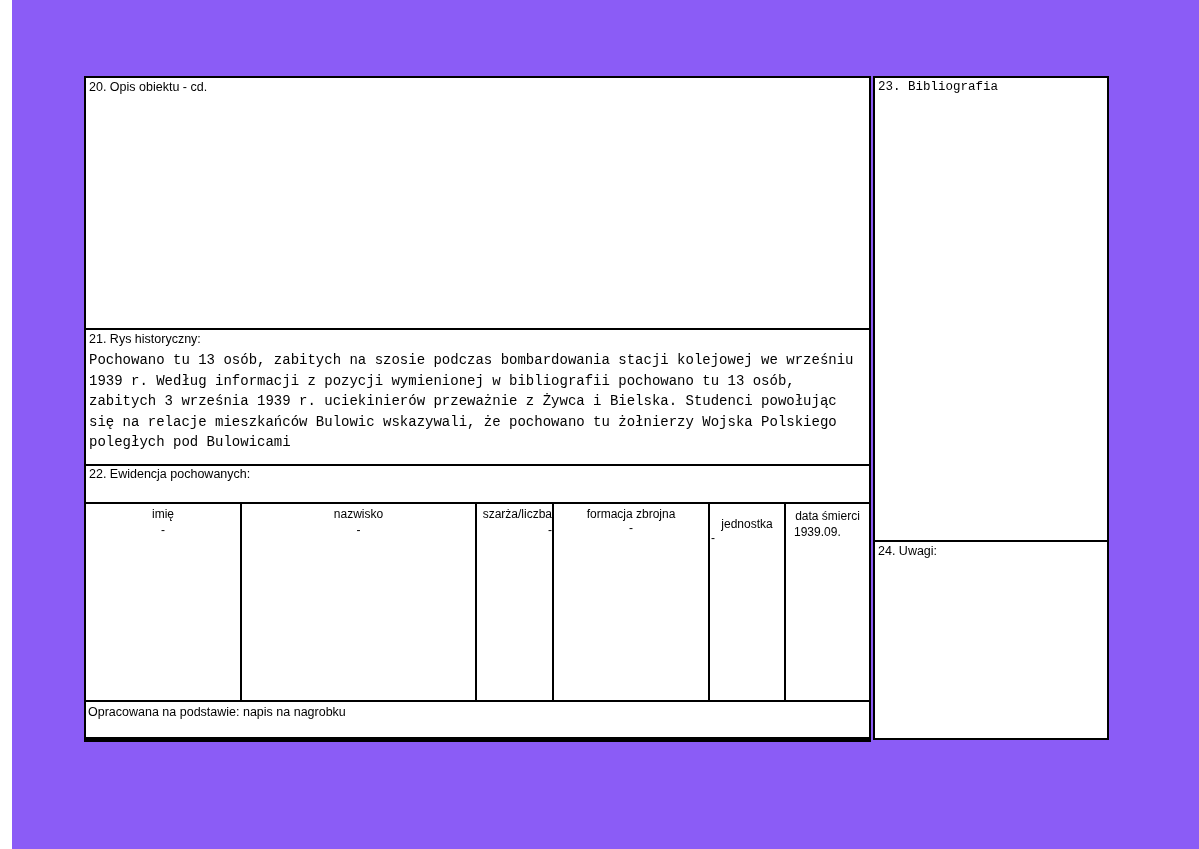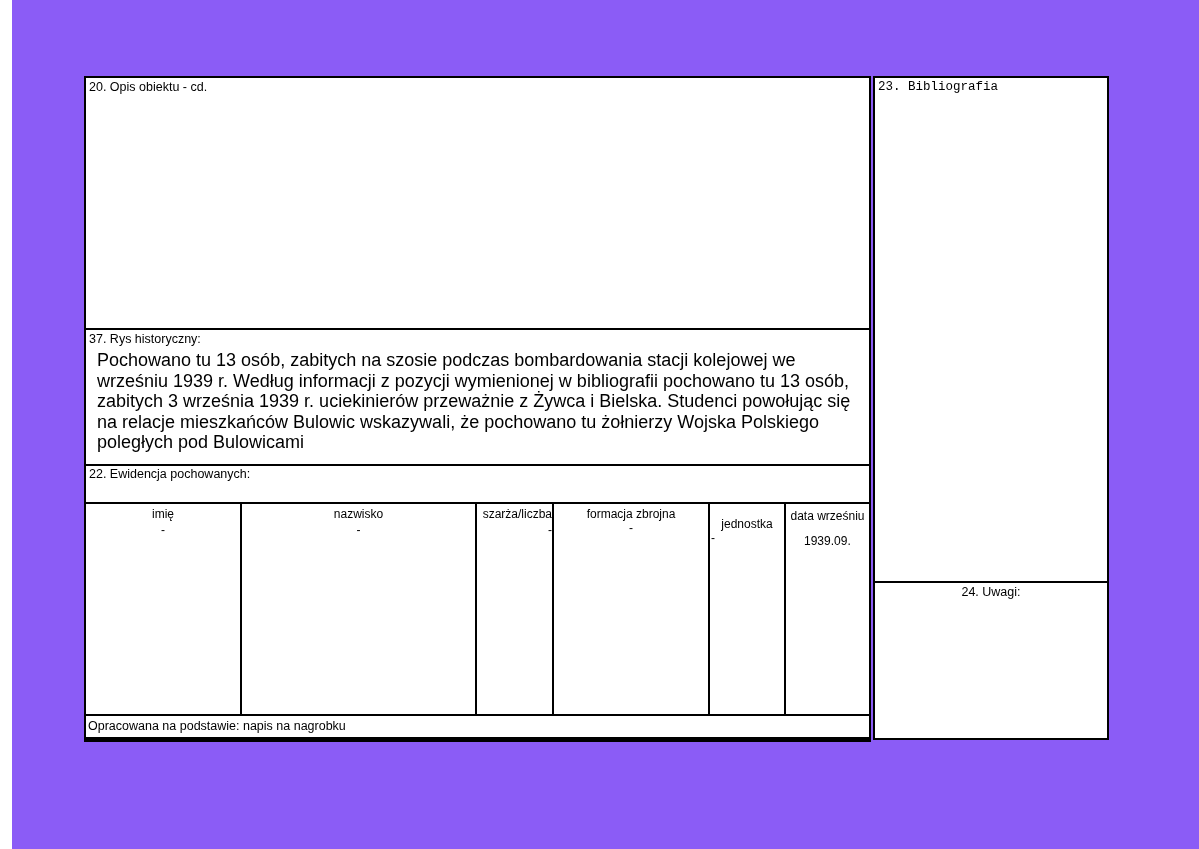--- a/index.html
+++ b/index.html
@@ -41,25 +41,26 @@
     height: 252px;
     border-bottom: 2px solid #000;
     box-sizing: border-box;
   }
   .sec21 {
     height: 136px;
     border-bottom: 2px solid #000;
     box-sizing: border-box;
   }
   .sec21-body {
-    font-size: 18px;
+    font-size: 14px;
     line-height: 20.5px;
-    padding: 3px 3px 0 11px;
+    padding: 3px 3px 0 3px;
     width: 781px;
     box-sizing: border-box;
+    font-family: Liberation Mono, monospace;
   }
   .sec22strip {
     height: 36px;
     box-sizing: border-box;
   }
   .sec22strip .sec-label { padding-top: 1px; }
   
   .burial-table {
     flex: 1;
     border-top: 2px solid #000;
@@ -83,23 +84,23 @@
   .bt-col-0 { width: 156px; }
   .bt-col-1 { width: 235px; }
   .bt-col-2 { width: 77px; align-items: flex-end; }
   .bt-col-3 { width: 156px; }
   .bt-col-4 { width: 76px;  padding-top: 13px; }
   .bt-col-5 { flex: 1;      padding-top: 5px; }
   .bt-header { text-align: center; white-space: nowrap; }
   .bt-value  { margin-top: 2px; text-align: center; }
   .bt-col-3 .bt-value { margin-top: 0; }
   .bt-col-4 .bt-value { align-self: flex-start; padding-left: 1px; margin-top: 0; }
-  .bt-col-5 .bt-value { align-self: flex-start; padding-left: 18px; margin-top: 11px; }
+  .bt-col-5 .bt-value { align-self: flex-start; padding-left: 8px; margin-top: 2px; }
   .footer-strip {
-    height: 21px;
+    height: 35px;
     box-sizing: border-box;
     font-size: 12.5px;
     padding: 3px 0 16px 2px;
     white-space: nowrap;
   }
   
   .right-block {
     position: absolute;
     left: 861px; top: 76px;
     width: 236px; height: 664px;
@@ -115,38 +116,37 @@
     box-sizing: border-box;
     font-family: Liberation Mono, monospace;
   }
   .sec23-body {
     font-size: 12px;
     line-height: 15.5px;
     padding: 5px 2px 0 3px;
     box-sizing: border-box;
   }
   .sec24 {
-    height: 155px;
+    height: 196px;
     box-sizing: border-box;
-    text-align: center;
   }
 </style>
 </head>
 <body>
 
 <div class="canvas">
 
   <div class="left-block">
 
     <div class="sec20">
       <div class="sec-label">20. Opis obiektu - cd.</div>
     </div>
 
     <div class="sec21">
-      <div class="sec-label">37. Rys historyczny:</div>
+      <div class="sec-label">21. Rys historyczny:</div>
       <div class="sec21-body">Pochowano tu 13 osób, zabitych na szosie podczas bombardowania stacji kolejowej we wrześniu 1939 r. Według informacji z pozycji wymienionej w bibliografii pochowano tu 13 osób, zabitych 3 września 1939 r. uciekinierów przeważnie z Żywca i Bielska. Studenci powołując się na relacje mieszkańców Bulowic wskazywali, że pochowano tu żołnierzy Wojska Polskiego poległych pod Bulowicami</div>
     </div>
 
     <div class="sec22strip">
       <div class="sec-label">22. Ewidencja pochowanych:</div>
     </div>
 
     <div class="burial-table">
       <div class="bt-col bt-col-0">
         <div class="bt-header">imię</div>
@@ -162,21 +162,21 @@
       </div>
       <div class="bt-col bt-col-3">
         <div class="bt-header">formacja zbrojna</div>
         <div class="bt-value">-</div>
       </div>
       <div class="bt-col bt-col-4">
         <div class="bt-header">jednostka</div>
         <div class="bt-value">-</div>
       </div>
       <div class="bt-col bt-col-5">
-        <div class="bt-header">data wrześniu</div>
+        <div class="bt-header">data śmierci</div>
         <div class="bt-value">1939.09.</div>
       </div>
     </div>
 
     <div class="footer-strip">Opracowana na podstawie: napis na nagrobku</div>
   </div>
 
   <div class="right-block">
     <div class="sec23">
       <div class="sec-label">23. Bibliografia</div>

